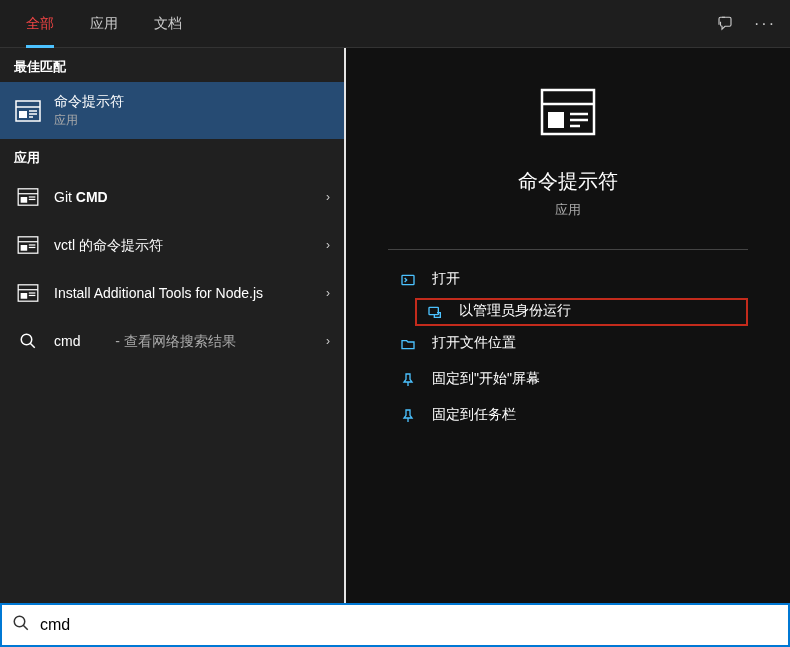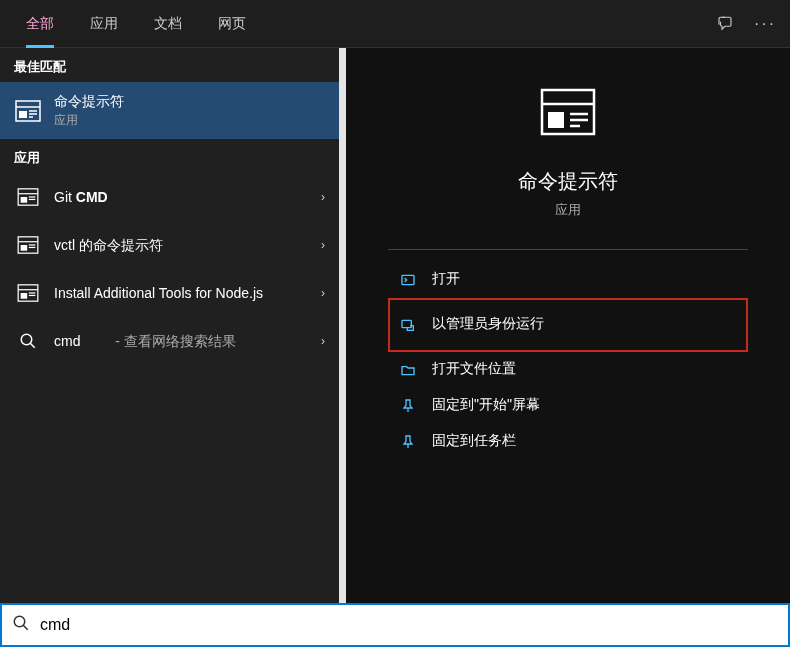--- a/index.html
+++ b/index.html
@@ -24,21 +24,21 @@
       padding: 0 18px;
       height: 48px;
       display: flex;
       align-items: center;
       font-size: 14px;
       color: #ccc;
       cursor: pointer;
       position: relative;
     }
     .tab.active {
-      color: #f9a8d4;
+      color: #ef4444;
       font-family: Liberation Serif, serif;
     }
     .tab.active::after {
       content: "";
       position: absolute;
       bottom: 0;
       left: 18px;
       right: 18px;
       height: 3px;
       background: #4cc2ff;
@@ -62,21 +62,21 @@
       display: flex;
       align-items: center;
     }
     .main {
       display: flex;
       height: calc(100% - 48px - 44px);
     }
     .left-panel {
       width: 346px;
       background: #202020;
-      border-right: 7px solid #e5e5e5;
+      border-right: 2px solid #e5e5e5;
       overflow-y: auto;
     }
     .right-panel {
       flex: 1;
       background: #111;
       padding: 40px 20px 20px 20px;
       display: flex;
       flex-direction: column;
       align-items: center;
     }
@@ -164,21 +164,22 @@
       height: 20px;
       margin-right: 14px;
       display: flex;
       align-items: center;
       justify-content: center;
       color: #4cc2ff;
       flex-shrink: 0;
     }
     .action-item.highlighted {
       border: 2px solid #c42b1c;
-      padding: 15px 8px;
+      padding: 2px 8px;
+      margin-left: 27px;
     }
     .search-bar {
       position: absolute;
       bottom: 0;
       left: 0;
       right: 0;
       height: 44px;
       background: #fff;
       border: 2px solid #0078d4;
       display: flex;
@@ -199,21 +200,20 @@
     }
     .bold-part { font-weight: 700; }
   </style>
 </head>
 <body>
 
 <div class="top-tabs">
   <div class="tab active">全部</div>
   <div class="tab">应用</div>
   <div class="tab">文档</div>
-  <div class="tab">网页</div>
   <div class="top-right">
     <div class="top-icon">
       <svg width="18" height="18" viewBox="0 0 24 24" fill="none" stroke="currentColor" stroke-width="1.5">
         <path d="M8 3h10a2 2 0 0 1 2 2v8a2 2 0 0 1-2 2h-6l-4 4v-4H8a2 2 0 0 1-2-2V9"></path>
         <path d="M4 13V5a2 2 0 0 1 2-2h6"></path>
       </svg>
     </div>
     <div class="top-icon" style="letter-spacing:2px;">···</div>
   </div>
 </div>

